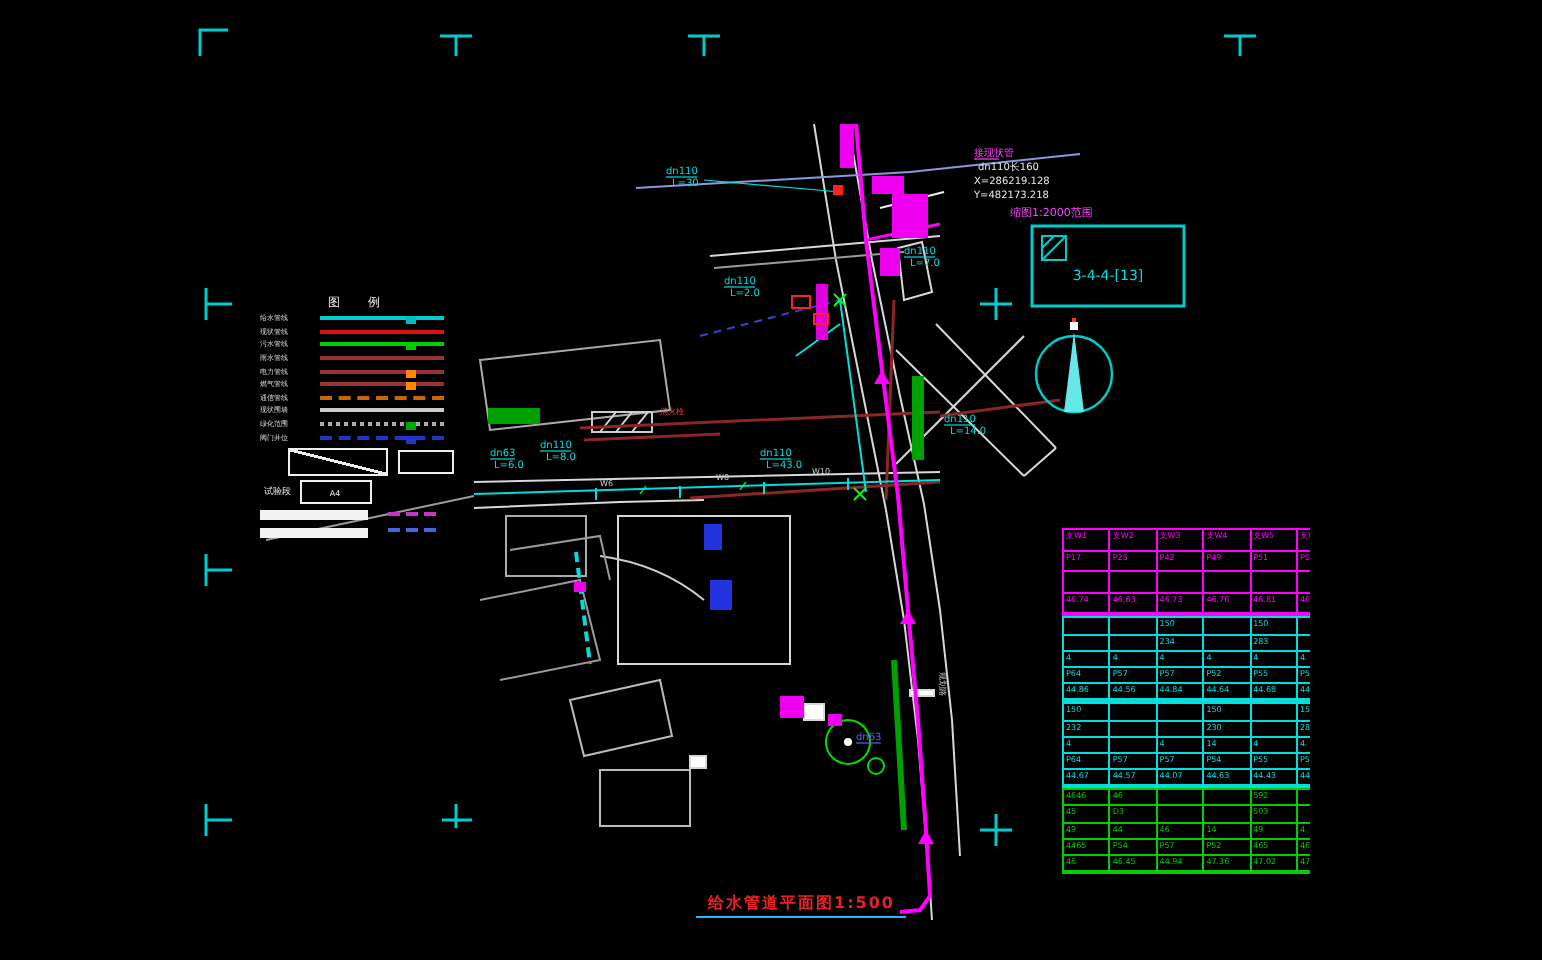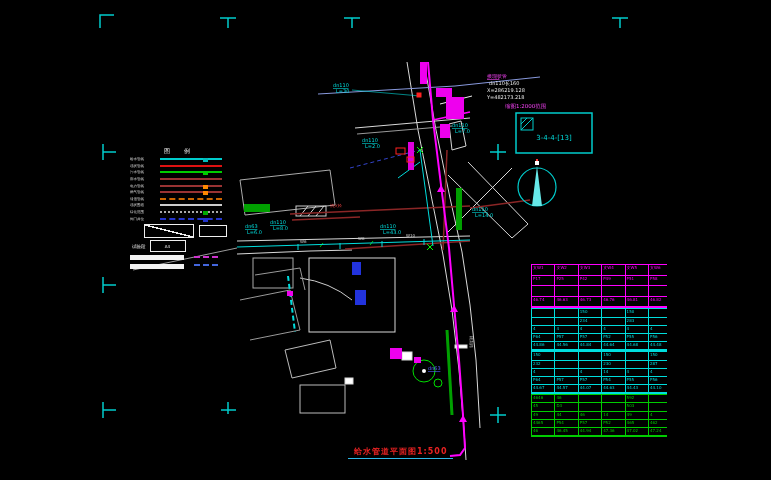--- a/index.html
+++ b/index.html
@@ -1,17 +1,17 @@
 <!DOCTYPE html>
 <html><head>
 <meta charset="utf-8">
 <style>
   html,body{margin:0;padding:0;background:#000;}
   .canvas{position:relative;width:655px;height:480px;background:#000;overflow:hidden;
-          font-family:"DejaVu Sans",sans-serif;padding-left:12px;}
+          font-family:"DejaVu Sans",sans-serif;}
   svg{position:absolute;left:0;top:0;}
   svg text{font-family:"DejaVu Sans",sans-serif;}
 
   
   #legend{position:absolute;left:130px;top:147px;width:100px;color:#ddd;}
   #legend-header{font-size:6px;color:#eee;letter-spacing:6px;text-align:center;height:9px;}
   .legend-row{display:flex;align-items:center;height:6.6px;}
   .legend-label{width:30px;font-size:3.5px;color:#ddd;white-space:nowrap;overflow:hidden;}
   .legend-sample{position:relative;width:62px;height:0;}
   .legend-marker{position:absolute;right:14px;top:-2px;width:5px;height:4px;display:block;}

